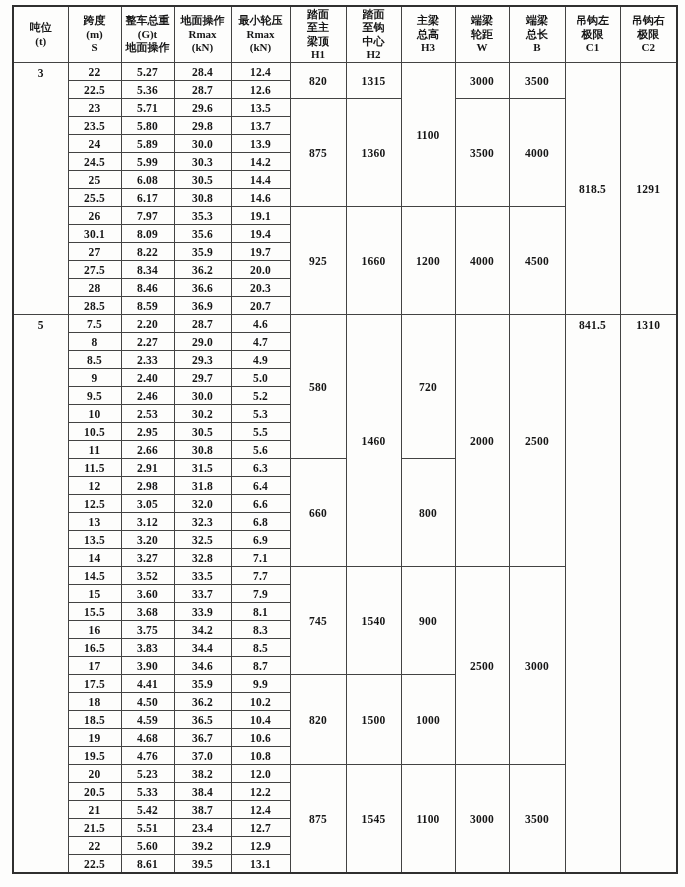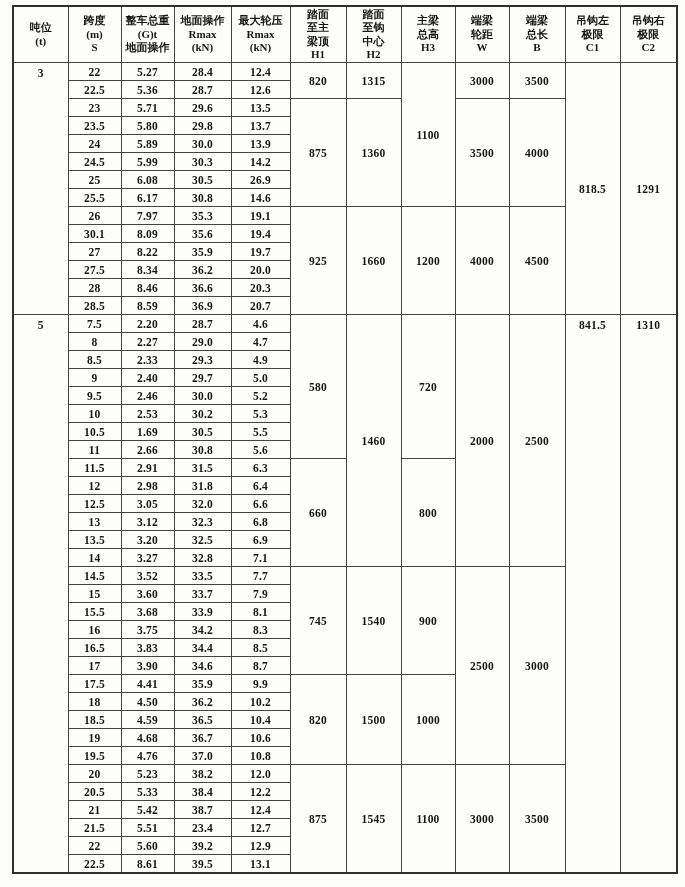--- a/index.html
+++ b/index.html
@@ -56,21 +56,21 @@
             <div>整车总重</div>
             <div>(G)t</div>
             <div>地面操作</div>
           </th>
           <th>
             <div>地面操作</div>
             <div>Rmax</div>
             <div>(kN)</div>
           </th>
           <th>
-            <div>最大轮压</div>
+            <div>最小轮压</div>
             <div>Rmax</div>
             <div>(kN)</div>
           </th>
           <th>
             <div>踏面</div>
             <div>至主</div>
             <div>梁顶</div>
             <div>H1</div>
           </th>
           <th>
@@ -152,21 +152,21 @@
         <tr>
           <td>24.5</td>
           <td>5.99</td>
           <td>30.3</td>
           <td>14.2</td>
         </tr>
         <tr>
           <td>25</td>
           <td>6.08</td>
           <td>30.5</td>
-          <td>26.9</td>
+          <td>14.4</td>
         </tr>
         <tr>
           <td>25.5</td>
           <td>6.17</td>
           <td>30.8</td>
           <td>14.6</td>
         </tr>
         <tr>
           <td>26</td>
           <td>7.97</td>
@@ -247,21 +247,21 @@
           <td>5.2</td>
         </tr>
         <tr>
           <td>10</td>
           <td>2.53</td>
           <td>30.2</td>
           <td>5.3</td>
         </tr>
         <tr>
           <td>10.5</td>
-          <td>1.69</td>
+          <td>2.95</td>
           <td>30.5</td>
           <td>5.5</td>
         </tr>
         <tr>
           <td>11</td>
           <td>2.66</td>
           <td>30.8</td>
           <td>5.6</td>
         </tr>
         <tr>

